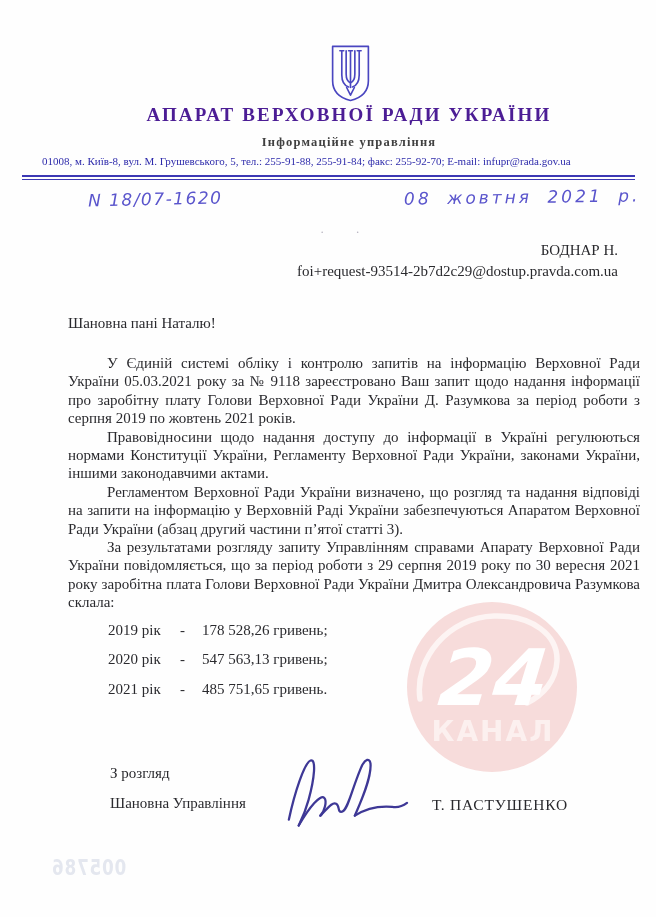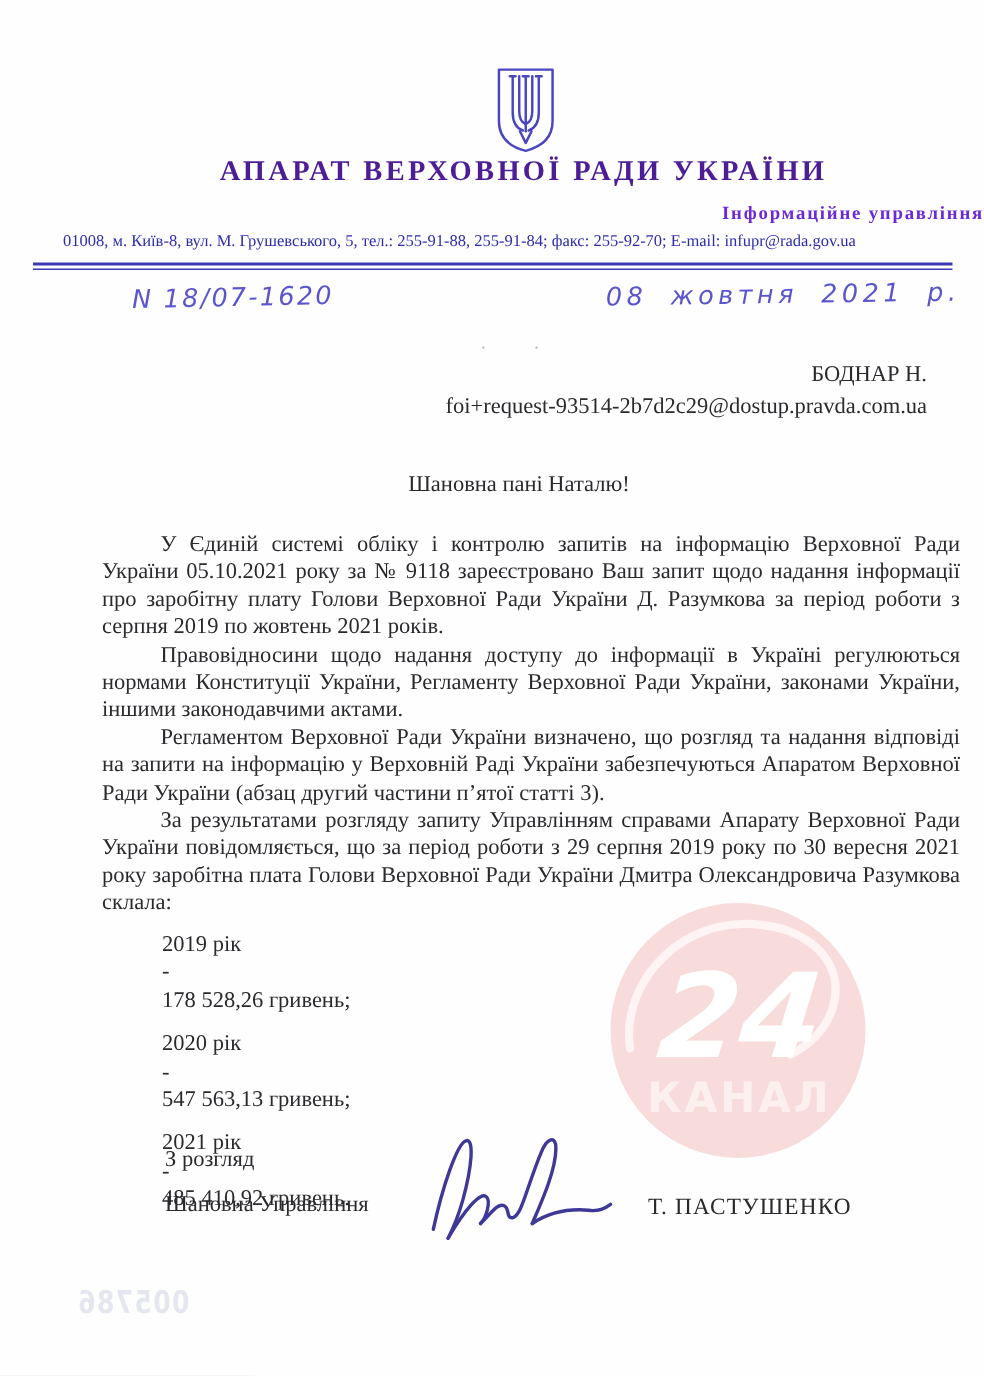--- a/index.html
+++ b/index.html
@@ -15,22 +15,22 @@
   }
   
   .emblem{position:absolute;left:329px;top:44px;width:43px;height:58px;}
   .hdr-title{
     position:absolute;left:42px;top:104px;width:614px;
     text-align:center;font-weight:bold;font-size:19px;letter-spacing:2.2px;
     color:#4c1d95;white-space:nowrap;
   }
   .hdr-sub{
     position:absolute;left:42px;top:135px;width:614px;
-    text-align:right;font-weight:bold;font-size:12.5px;letter-spacing:1.2px;
-    color:#6d28d9;
+    text-align:center;font-weight:bold;font-size:12.5px;letter-spacing:1.2px;
+    color:#404040;
   }
   .hdr-addr{
     position:absolute;left:42px;top:155px;width:614px;
     text-align:left;font-size:11px;color:#2e2bab;white-space:nowrap;
   }
   .rule{position:absolute;left:22px;right:21px;top:175px;}
   .rule .r1{height:2.2px;background:#3c38b4;}
   .rule .r2{height:1px;background:#3c38b4;margin-top:1.6px;}
   
   .hw{
@@ -41,29 +41,29 @@
   .hw-date{position:absolute;right:16px;top:187px;letter-spacing:3px;word-spacing:7px;transform:rotate(-0.8deg);}
   .dots{position:absolute;left:320px;top:224px;color:#9a96a8;font-size:13px;letter-spacing:14px;opacity:.7;}
   
   .recipient{
     position:absolute;right:38px;top:240px;text-align:right;
     font-size:15px;line-height:20.5px;
   }
   
   .salutation{
     position:absolute;left:68px;top:315px;width:556px;
-    text-align:center;font-size:15px;
+    font-size:15px;
   }
   .body-text{
     position:absolute;left:68px;top:354px;width:572px;
     font-size:15px;line-height:18.4px;text-align:justify;
   }
   .body-text p{margin:0;text-indent:39px;}
   .salary{position:absolute;left:108px;top:621px;font-size:15px;line-height:18.4px;}
-  .salary-row{display:flex;margin-bottom:11px;flex-direction:column;}
+  .salary-row{display:flex;margin-bottom:11px;}
   .salary-year{width:72px;}
   .salary-dash{width:22px;}
   
   .regards{position:absolute;left:110px;top:765px;font-size:15px;}
   .position{position:absolute;left:110px;top:795px;font-size:15px;}
   .signer{position:absolute;left:432px;top:796px;font-size:15.5px;letter-spacing:.8px;}
   .signature{position:absolute;left:281px;top:750px;width:128px;height:88px;}
   
   .watermark{position:absolute;left:406px;top:601px;width:174px;height:174px;z-index:0;}
   .content-layer{position:absolute;inset:0;z-index:1;}
@@ -117,41 +117,41 @@
     <div class="dots">· ·</div>
 
     <div class="recipient">
       <div>БОДНАР Н.</div>
       <div>foi+request-93514-2b7d2c29@dostup.pravda.com.ua</div>
     </div>
 
     <div class="salutation">Шановна пані Наталю!</div>
 
     <div class="body-text">
-      <p>У Єдиній системі обліку і контролю запитів на інформацію Верховної Ради України 05.10.2021 року за № 9118 зареєстровано Ваш запит щодо надання інформації про заробітну плату Голови Верховної Ради України Д. Разумкова за період роботи з серпня 2019 по жовтень 2021 років.</p>
+      <p>У Єдиній системі обліку і контролю запитів на інформацію Верховної Ради України 05.03.2021 року за № 9118 зареєстровано Ваш запит щодо надання інформації про заробітну плату Голови Верховної Ради України Д. Разумкова за період роботи з серпня 2019 по жовтень 2021 років.</p>
       <p>Правовідносини щодо надання доступу до інформації в Україні регулюються нормами Конституції України, Регламенту Верховної Ради України, законами України, іншими законодавчими актами.</p>
       <p>Регламентом Верховної Ради України визначено, що розгляд та надання відповіді на запити на інформацію у Верховній Раді України забезпечуються Апаратом Верховної Ради України (абзац другий частини п’ятої статті 3).</p>
       <p>За результатами розгляду запиту Управлінням справами Апарату Верховної Ради України повідомляється, що за період роботи з 29 серпня 2019 року по 30 вересня 2021 року заробітна плата Голови Верховної Ради України Дмитра Олександровича Разумкова склала:</p>
     </div>
 
     <div class="salary">
       <div class="salary-row">
         <span class="salary-year">2019 рік</span>
         <span class="salary-dash">-</span>
         <span class="salary-amount">178 528,26 гривень;</span>
       </div>
       <div class="salary-row">
         <span class="salary-year">2020 рік</span>
         <span class="salary-dash">-</span>
         <span class="salary-amount">547 563,13 гривень;</span>
       </div>
       <div class="salary-row">
         <span class="salary-year">2021 рік</span>
         <span class="salary-dash">-</span>
-        <span class="salary-amount">485 410,92 гривень.</span>
+        <span class="salary-amount">485 751,65 гривень.</span>
       </div>
     </div>
 
     <div class="regards">З розгляд</div>
     <div class="position">Шановна Управління</div>
     <div class="signer">Т. ПАСТУШЕНКО</div>
 
     <svg class="signature" viewBox="0 0 130 88" aria-hidden="true">
       <g fill="none" stroke="#3e3896" stroke-width="2.3" stroke-linecap="round" stroke-linejoin="round">
         <path d="M8 70 C 14 42, 24 12, 30 10 C 36 8, 34 28, 28 50 C 25 61, 21 70, 18 76"></path>

